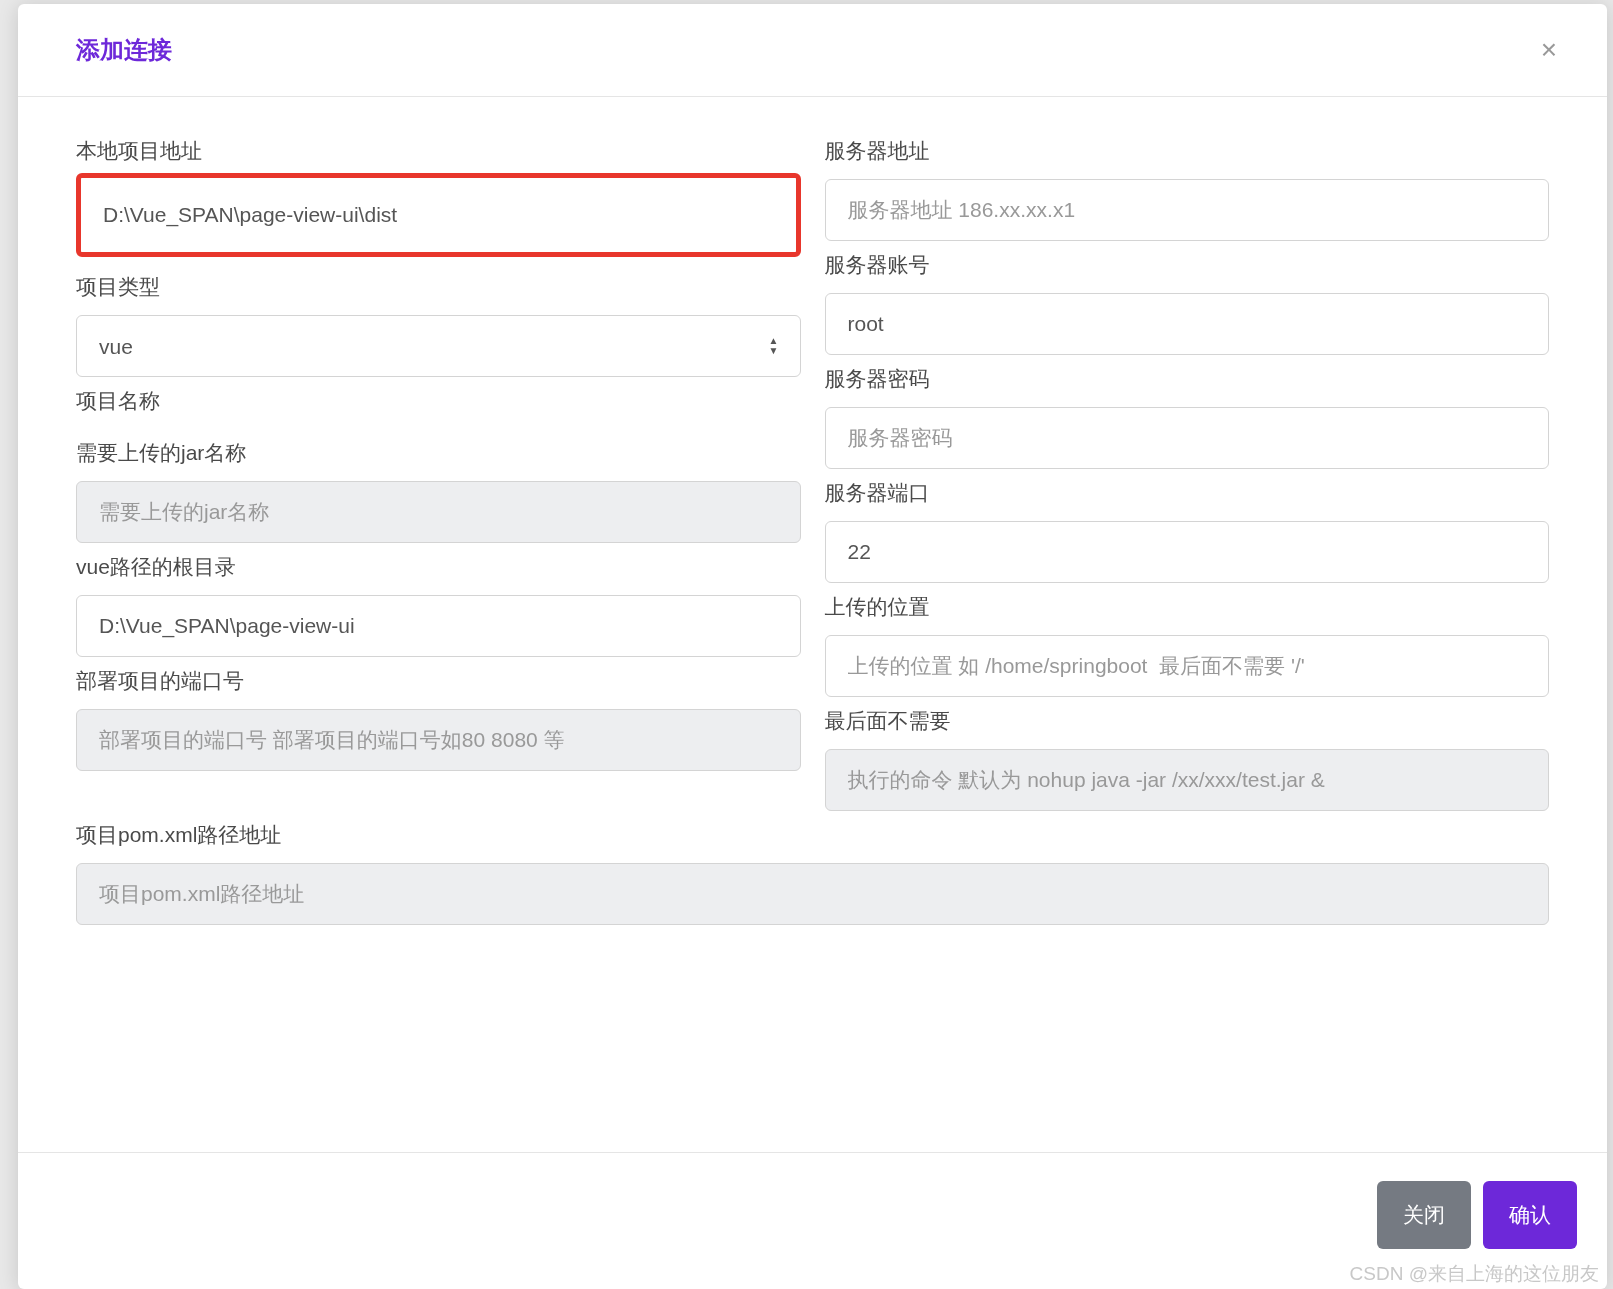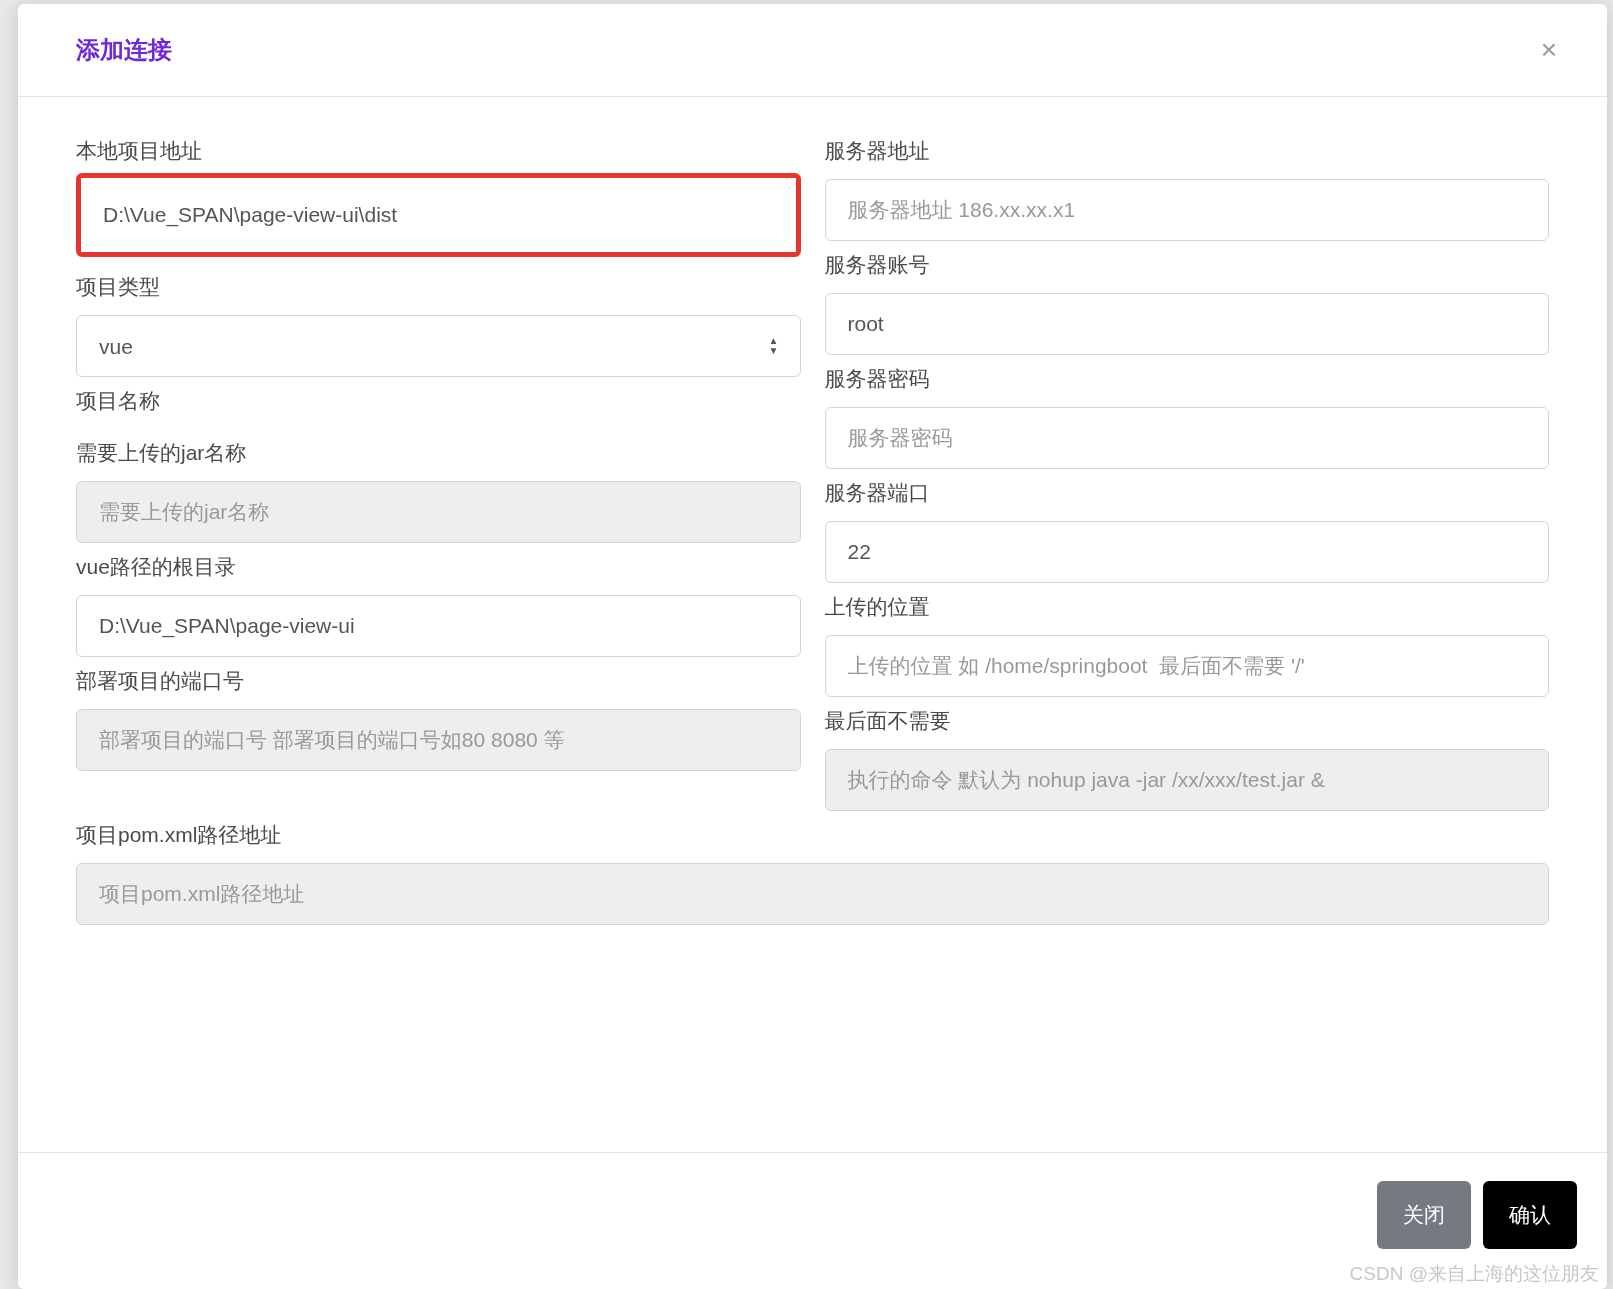--- a/index.html
+++ b/index.html
@@ -156,21 +156,21 @@
       border: none;
       border-radius: 6px;
       cursor: pointer;
       font-family: inherit;
     }
     .btn-secondary {
       background: #757a82;
       color: #fff;
     }
     .btn-primary {
-      background: #000000;
+      background: #6d28d9;
       color: #fff;
     }
     .watermark {
       position: absolute;
       bottom: 2px;
       right: 14px;
       font-size: 19px;
       color: #c8c8c8;
       font-family: sans-serif;
     }

